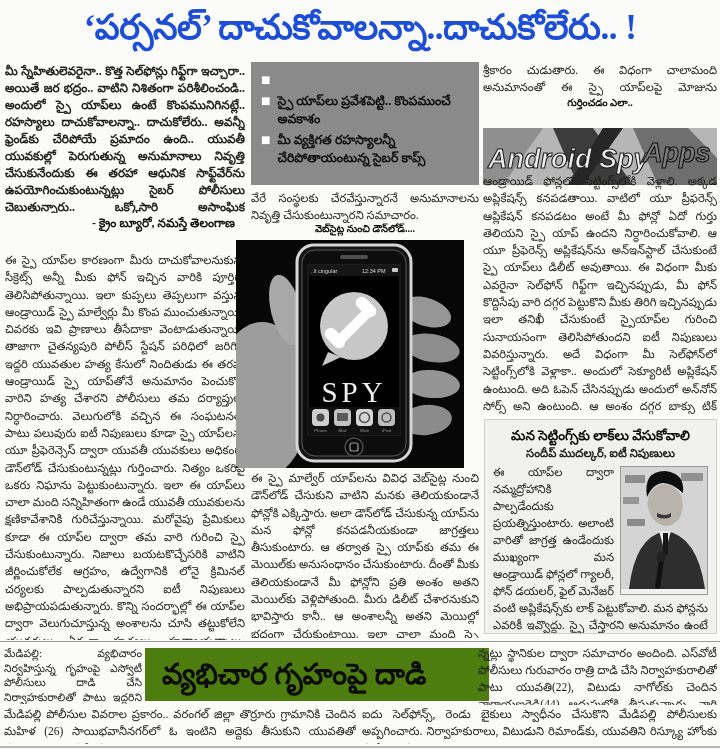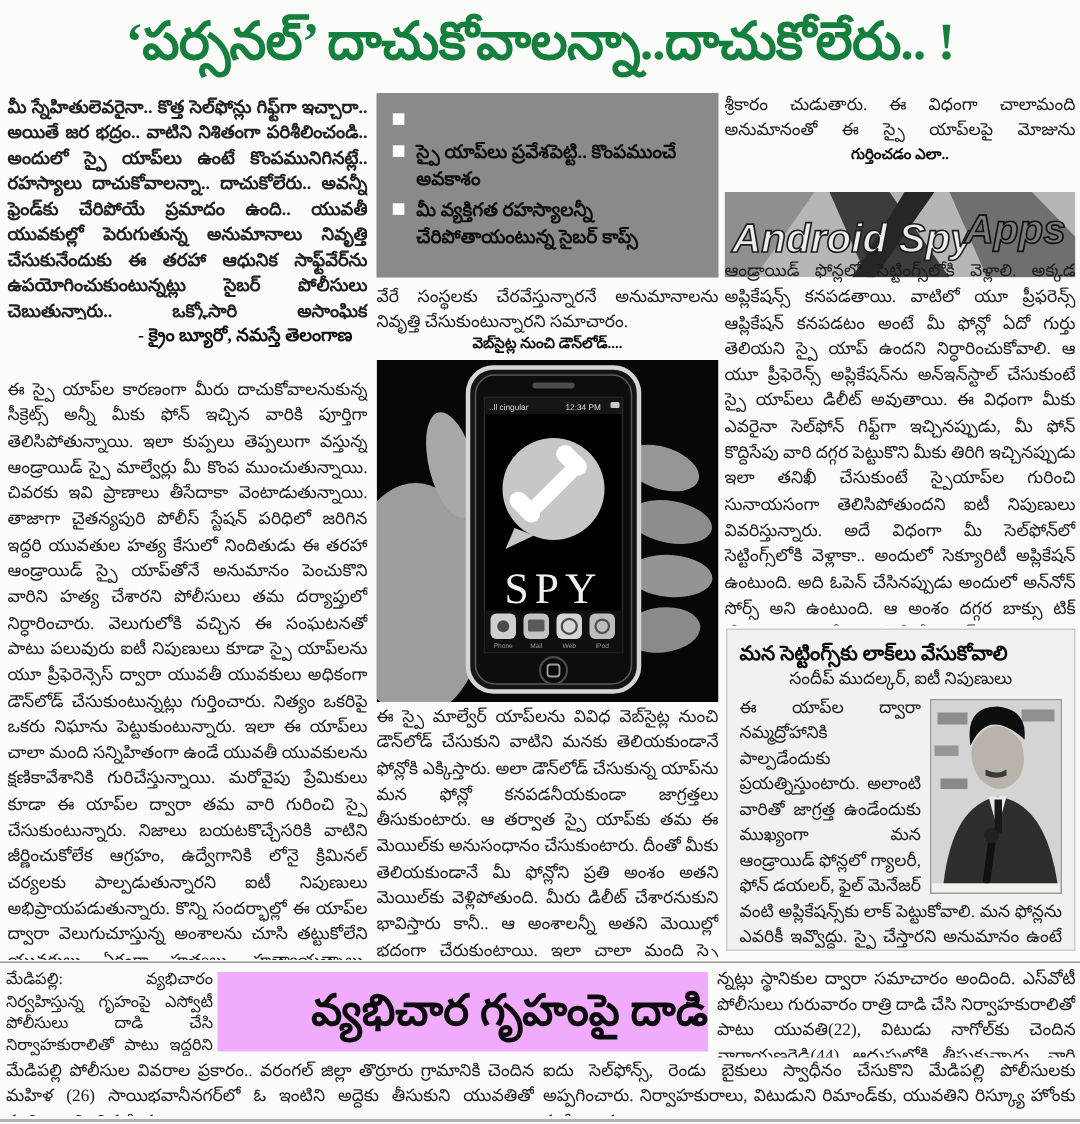--- a/index.html
+++ b/index.html
@@ -5,21 +5,21 @@
   html,body{margin:0;padding:0;}
   body{
     width:720px;height:749px;position:relative;
     background:#fbfbf9;color:#151515;
     font-family:"Liberation Serif","DejaVu Sans",serif;
     -webkit-font-smoothing:antialiased;
   }
   .abs{position:absolute;overflow:hidden;}
   .headline{
     font-size:35px;font-weight:bold;text-align:center;
-    line-height:50px;letter-spacing:-0.5px;color:#15803d;
+    line-height:50px;letter-spacing:-0.5px;color:#1d4ed8;
     font-family:"Liberation Serif","DejaVu Serif",serif;
   }
   .lead{
     font-size:12px;line-height:17px;text-align:justify;
     font-weight:600;color:#222;
   }
   .lead-byline{
     font-size:12px;font-weight:bold;text-align:right;color:#111;
   }
   .bodytxt{
@@ -35,28 +35,28 @@
   }
   .hlsq{color:#ffffff;font-size:10px;line-height:18.5px;flex:0 0 auto;
     font-family:"DejaVu Sans",sans-serif;}
   .subhead{
     font-size:10px;font-weight:bold;text-align:center;color:#0d0d0d;
   }
   .expertbox{
     background:#f1f1ef;border:1px solid #cfcfcb;box-sizing:border-box;
     padding:6px 8px;
   }
-  .expert-title{font-size:13.5px;font-weight:bold;text-align:left;line-height:19px;color:#0c0c0c;}
-  .expert-byline{font-size:11.5px;font-weight:normal;text-align:center;line-height:16px;color:#222;}
+  .expert-title{font-size:13.5px;font-weight:bold;text-align:center;line-height:19px;color:#0c0c0c;}
+  .expert-byline{font-size:11.5px;font-weight:bold;text-align:center;line-height:16px;color:#222;}
   .expert-body{font-size:11.5px;line-height:17px;text-align:justify;margin-top:3px;color:#1b1b1b;}
   .expert-photo{float:right;margin:2px 0 3px 6px;border:1px solid #999;}
   .rule{background:#9a9a98;}
   .bottom-headline{
-    background:#f0abfc;font-size:29px;font-weight:bold;text-align:right;
-    line-height:52px;color:#0c0c0c;
+    background:#4d7c0f;font-size:29px;font-weight:bold;text-align:left;
+    line-height:52px;color:#0c0c0c;padding-left:17px;
   }
   .smalltxt{font-size:10.8px;line-height:14.6px;text-align:justify;color:#1b1b1b;}
   .bottomtxt{font-size:11.5px;line-height:17px;text-align:justify;color:#1b1b1b;}
   figure{margin:0;}
 </style>
 </head>
 <body>
 
 <div class="abs headline" style="left:6px;top:3px;width:708px;height:52px;">‘పర్సనల్’ దాచుకోవాలన్నా..దాచుకోలేరు.. !</div>
 
@@ -74,21 +74,21 @@
   </div>
   <div class="hlitem">
     <span class="hlsq">■</span>
     <span>మీ వ్యక్తిగత రహస్యాలన్నీ చేరిపోతాయంటున్న సైబర్ కాప్స్</span>
   </div>
 </div>
 
 <div class="abs bodytxt" style="left:251px;top:190px;width:228px;height:34px;">వేరే సంస్థలకు చేరవేస్తున్నారనే అనుమానాలను నివృత్తి చేసుకుంటున్నారని సమాచారం.</div>
 <div class="abs subhead" style="left:251px;top:223px;width:228px;height:16px;">వెబ్‌సైట్ల నుంచి డౌన్‌లోడ్....</div>
 
-<figure class="abs" style="left:251px;top:240px;width:252px;height:228px;">
+<figure class="abs" style="left:236px;top:240px;width:252px;height:228px;">
   <svg width="228" height="228" viewBox="0 0 228 228">
     <rect x="0" y="0" width="228" height="228" fill="#070707"></rect>
 
     <ellipse cx="26" cy="160" rx="48" ry="78" fill="#9d9d9d"></ellipse>
     <ellipse cx="50" cy="70" rx="15" ry="36" fill="#a8a8a8" transform="rotate(-14 50 70)"></ellipse>
     <ellipse cx="190" cy="72" rx="26" ry="14" fill="#969696" transform="rotate(18 190 72)"></ellipse>
     <ellipse cx="196" cy="108" rx="28" ry="14" fill="#8d8d8d" transform="rotate(10 196 108)"></ellipse>
     <ellipse cx="196" cy="144" rx="28" ry="14" fill="#949494" transform="rotate(4 196 144)"></ellipse>
     <ellipse cx="190" cy="180" rx="26" ry="15" fill="#8a8a8a" transform="rotate(-6 190 180)"></ellipse>
 

